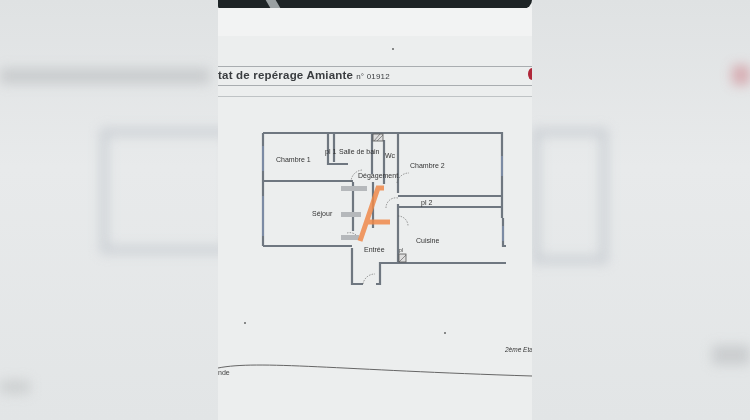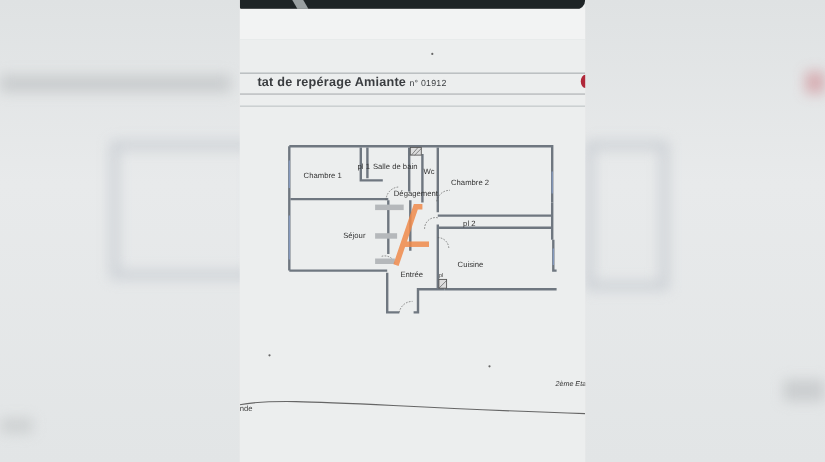--- a/index.html
+++ b/index.html
@@ -11,21 +11,21 @@
   .blur-bar { position:absolute; background:#b8bcbf; }
   .blur-rect { position:absolute; border:8px solid #c5cad0; }
   .photo { position:absolute; left:218px; top:0; width:314px; height:420px; background:#eef0f0; overflow:hidden; }
   .top-dark { position:absolute; left:0; top:0; width:314px; height:9px; background:#1e2426; border-bottom-left-radius:40px; border-bottom-right-radius:120px; }
   .top-dark-stripe { position:absolute; left:50px; top:0; width:10px; height:8px; background:#9aa0a2; transform:skewX(30deg); }
   .paper-back { position:absolute; left:0; top:8px; width:314px; height:28px; background:#f2f3f3; border-bottom:1px solid #d6d9da; }
   .page { position:absolute; left:0; top:36px; width:314px; height:384px; background:#eceeee; }
   .hdr-line1 { position:absolute; left:0; top:32px; width:314px; height:1px; background:#a9adb0; }
   .hdr-line2 { position:absolute; left:0; top:85px; width:314px; height:1px; background:#a9adb0; }
   .hdr-line3 { position:absolute; left:0; top:96px; width:314px; height:1px; background:#bfc3c5; }
-  .title { position:absolute; left:0; top:69px; font-size:11.5px; font-weight:bold; color:#3a3d40; letter-spacing:0.2px; white-space:nowrap;margin-left:16px; }
+  .title { position:absolute; left:0; top:69px; font-size:11.5px; font-weight:bold; color:#3a3d40; letter-spacing:0.2px; white-space:nowrap; }
   .title .num { font-size:8px; font-weight:normal; margin-left:3px; }
   .red-dot { position:absolute; left:310px; top:68px; width:8px; height:12px; border-radius:50%; background:#b0283a; }
   .plan { position:absolute; left:38px; top:126px; width:250px; height:185px; }
   .floor-label { position:absolute; left:287px; top:346px; font-size:6.5px; font-style:italic; color:#333; white-space:nowrap; }
   .bottom-curve { position:absolute; left:0; top:360px; width:314px; height:40px; }
   .legend-label { position:absolute; left:0; top:369px; font-size:7px; color:#444; }
   .speck { position:absolute; width:2px; height:2px; background:#666; border-radius:50%; }
   .room-label { font-family:"Liberation Sans", sans-serif; font-size:7px; fill:#333; }
 </style>
 </head>

